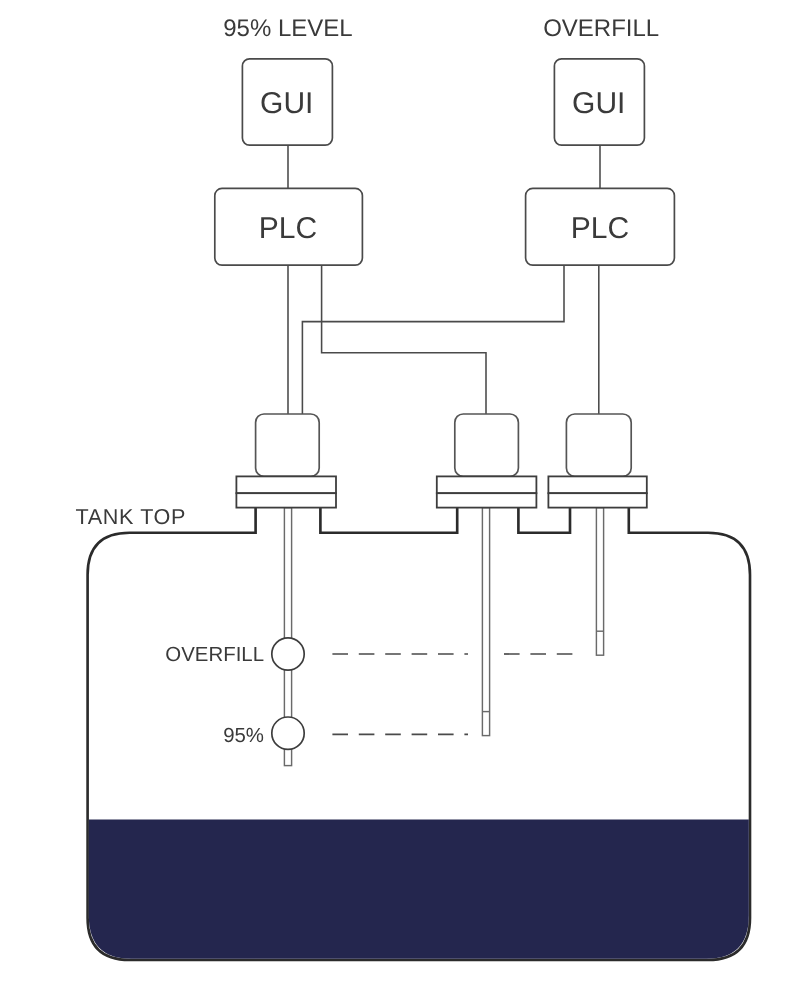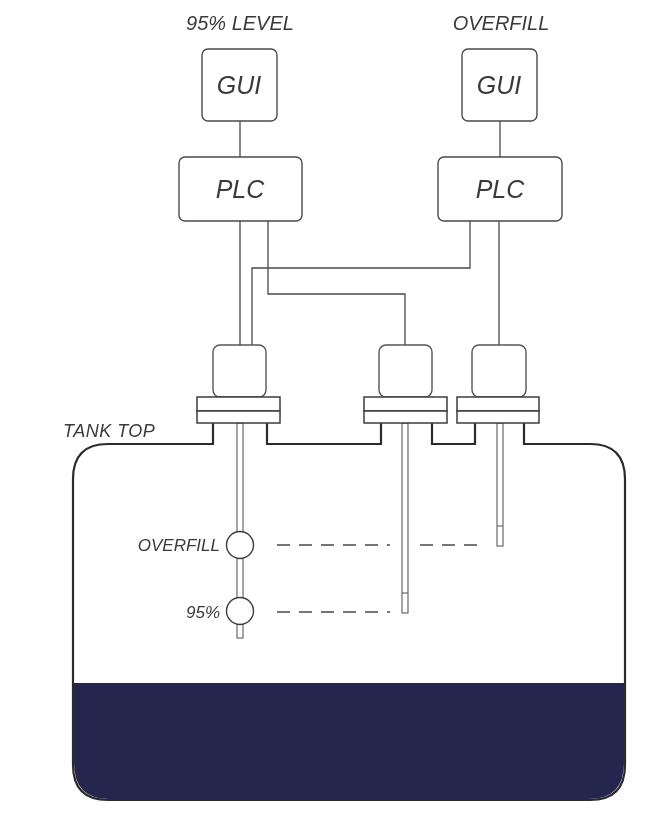--- a/index.html
+++ b/index.html
@@ -6,21 +6,20 @@
     margin: 0;
     padding: 0;
     background: #ffffff;
   }
   .canvas {
     position: relative;
     width: 659px;
     height: 828px;
     background: #ffffff;
     overflow: hidden;
-    font-style: italic;
   }
   svg {
     display: block;
   }
   svg text {
     font-family: "Liberation Sans", "DejaVu Sans", sans-serif;
     fill: #3a3a3a;
   }
   .lbl-system { font-size: 20px; }
   .lbl-box    { font-size: 25px; }

